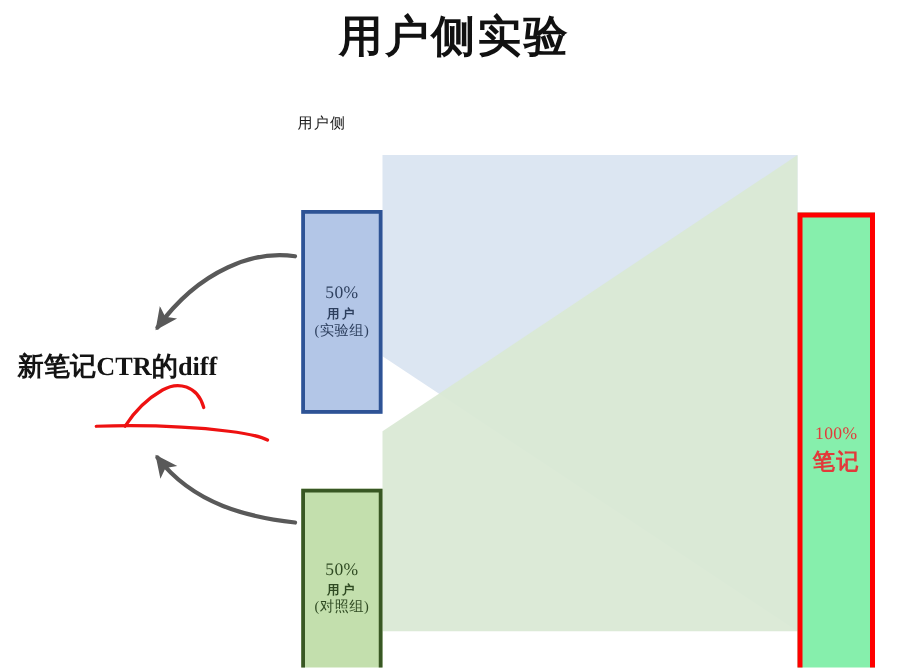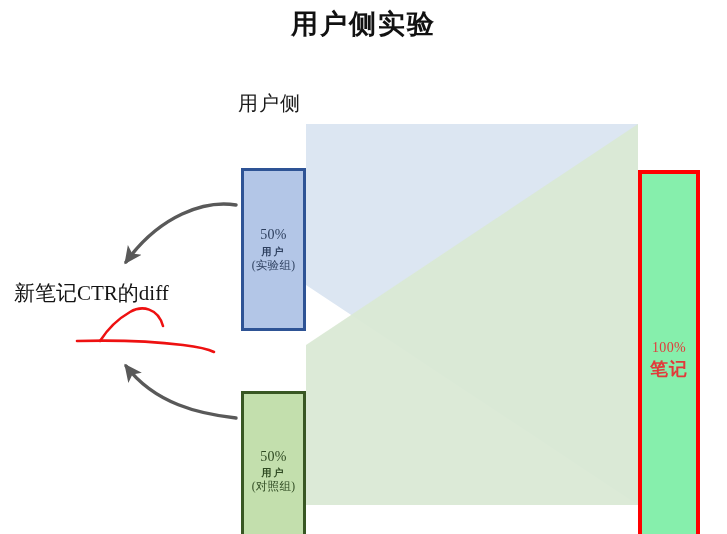--- a/index.html
+++ b/index.html
@@ -30,31 +30,31 @@
   }
 
   .title {
     position: absolute;
     left: 0;
     top: 6px;
     width: 727px;
     text-align: center;
     font-family: "Liberation Serif", "DejaVu Serif", serif;
     font-weight: bold;
-    font-size: 27px;
+    font-size: 35px;
     letter-spacing: 2px;
     color: #111111;
     white-space: nowrap;
   }
 
   .side-label {
     position: absolute;
     left: 238px;
     top: 90px;
-    font-size: 20px;
+    font-size: 12px;
     color: #1a1a1a;
     letter-spacing: 1px;
     white-space: nowrap;
   }
 
   .box {
     position: absolute;
     box-sizing: border-box;
     display: flex;
     flex-direction: column;
@@ -111,21 +111,21 @@
 
   .metrics {
     position: absolute;
     left: 14px;
     top: 279px;
     font-size: 21px;
     color: #141414;
     line-height: 1.42;
     white-space: nowrap;
   }
-  .metrics .line { display: block; }
+  .metrics .line { display: block; font-weight: bold; }
 
   .watermark {
     position: absolute;
     left: 578px;
     top: 508px;
     font-family: "Liberation Sans", "DejaVu Sans", sans-serif;
     font-size: 15px;
     color: #c9c9c9;
     letter-spacing: 0.5px;
     white-space: nowrap;

